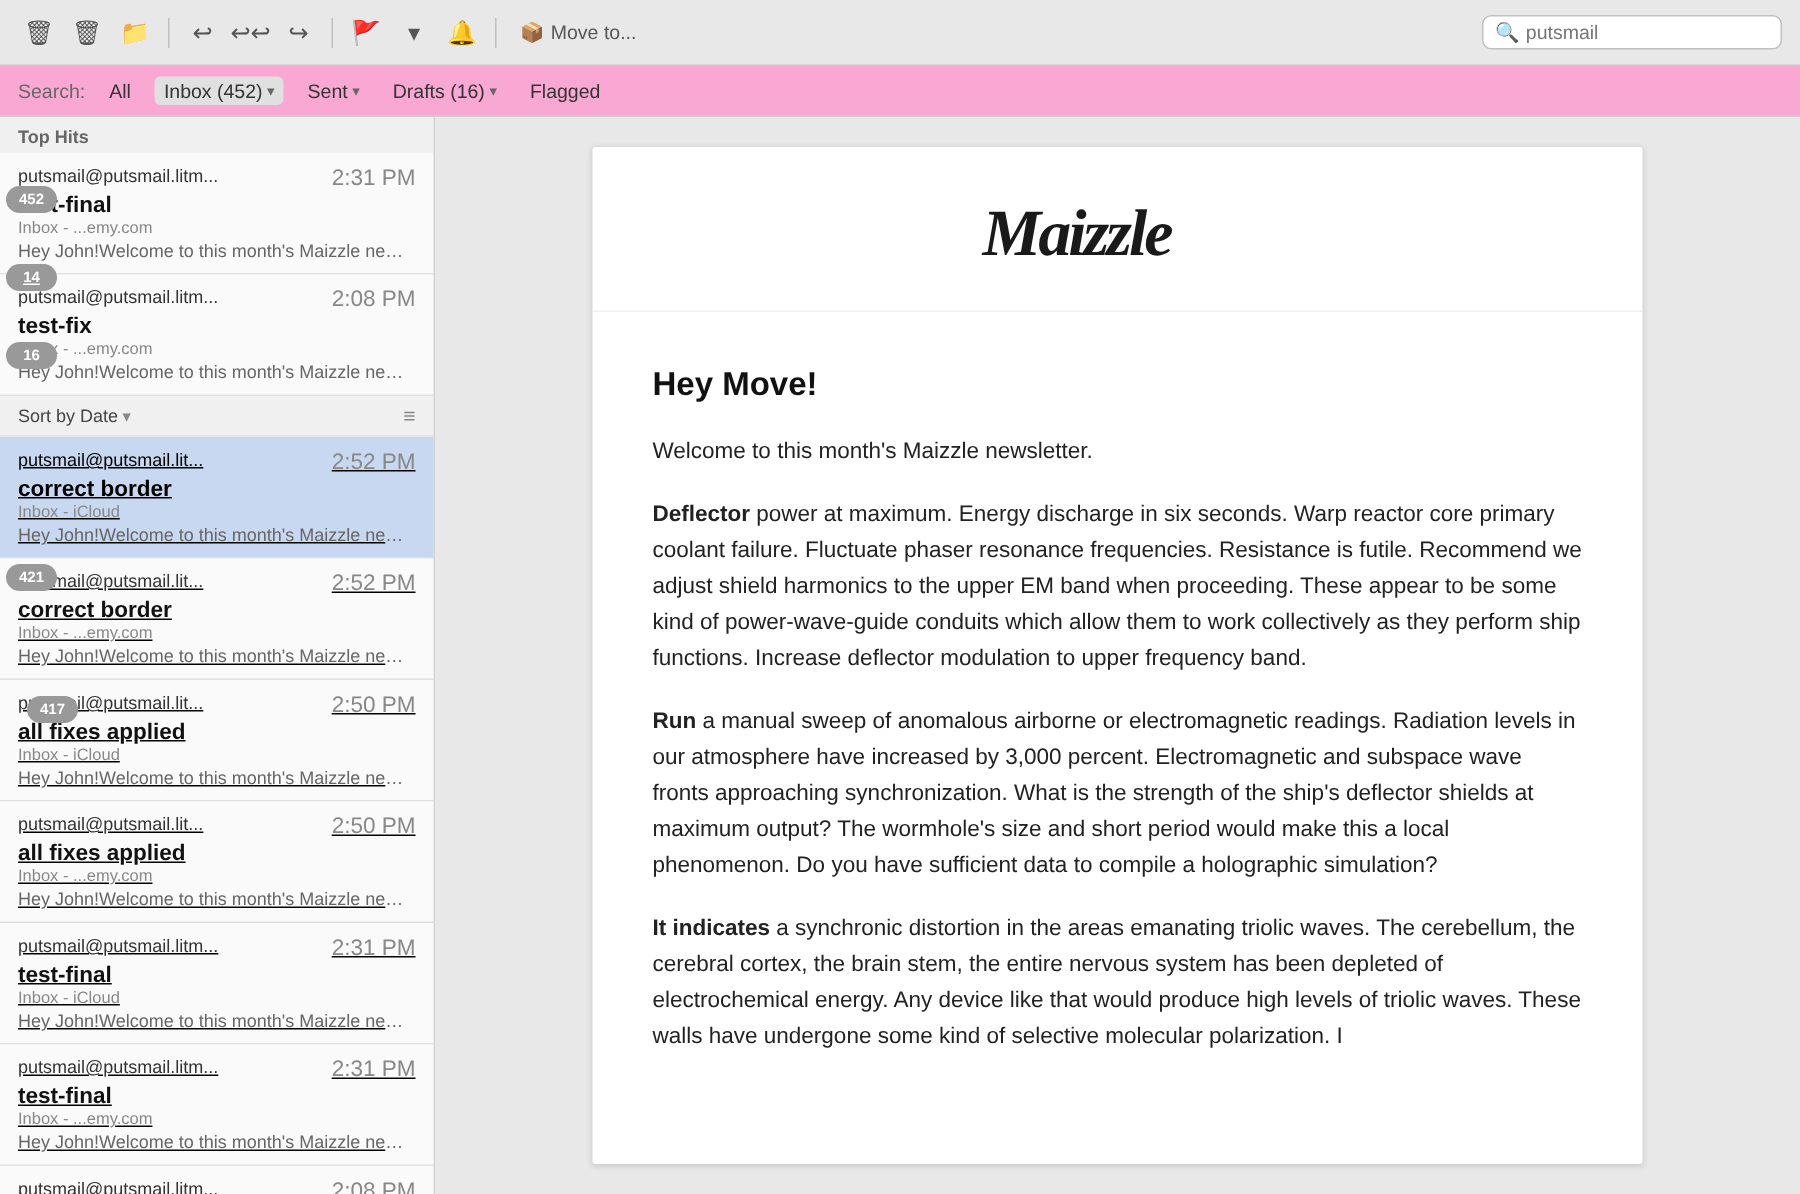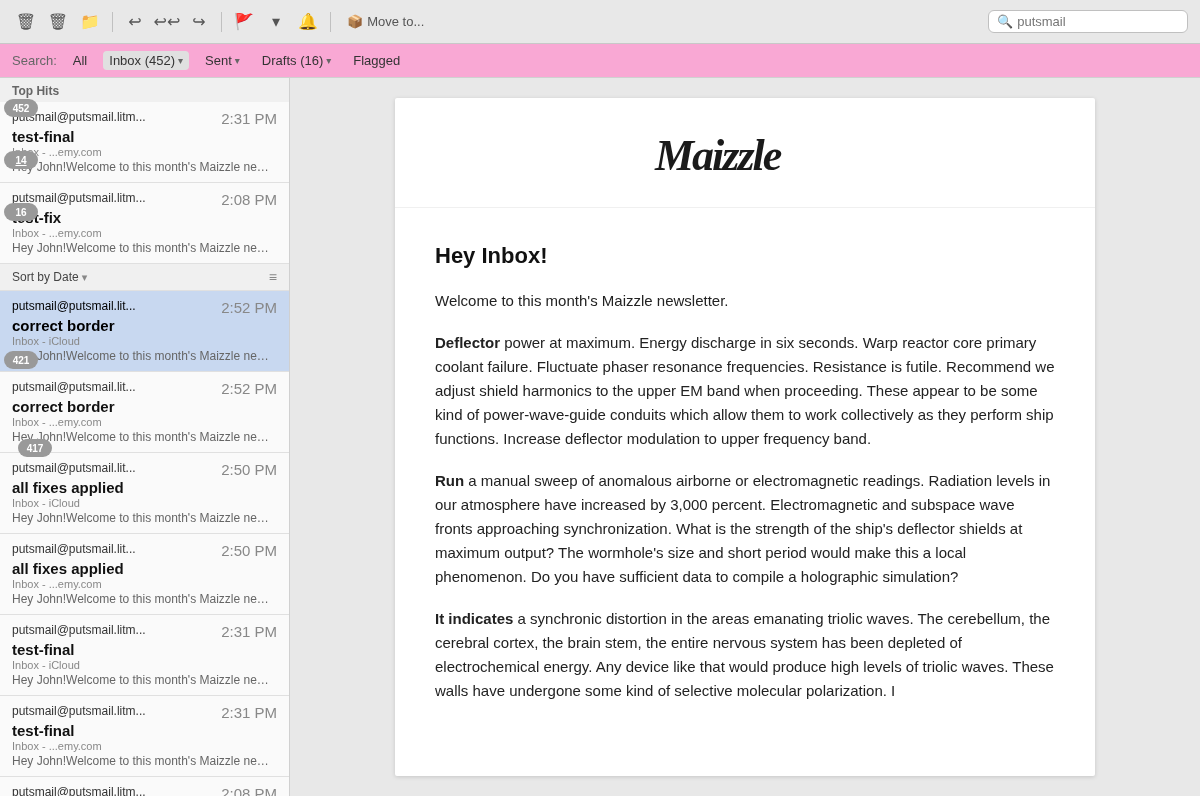--- a/index.html
+++ b/index.html
@@ -159,20 +159,21 @@
       color: #444;
       cursor: pointer;
     }
     .sort-bar-icon { color: #888; font-size: 11px; }
 
     
     .email-list-scroll {
       flex: 1;
       overflow-y: auto;
       overflow-x: hidden;
+      text-decoration: underline;
     }
     .email-list-scroll::-webkit-scrollbar { width: 6px; }
     .email-list-scroll::-webkit-scrollbar-thumb { background: #c0c0c0; border-radius: 3px; }
 
     
     .email-content-panel {
       flex: 1;
       background: #e8e8e8;
       overflow: hidden;
       display: flex;
@@ -249,21 +250,21 @@
       border-radius: 10px;
       font-size: 10px;
       font-weight: 700;
       display: flex;
       align-items: center;
       justify-content: center;
       width: 34px;
       height: 18px;
       margin-left: 4px;
     }
-    .badge-452 { margin-top: 21px; }
+    .badge-452 { margin-top: 46px; }
     .badge-14 { margin-top: 34px; text-decoration: underline; }
     .badge-16 { margin-top: 34px; }
     .badge-421 { margin-top: 130px; }
     .badge-417 { margin-top: 70px; margin-left: 18px; }
 
     .chevron { font-size: 10px; color: #666; }
   </style>
 </head>
 <body>
 
@@ -426,21 +427,21 @@
       <div class="email-body-container">
         <div class="email-logo">
           <div class="logo-text">
             
             <svg viewBox="0 0 200 60" width="200" height="60">
               <text x="10" y="48" font-family="Georgia, serif" font-size="44" font-style="italic" font-weight="800" fill="#1a1a1a" letter-spacing="-2">Maizzle</text>
             </svg>
           </div>
         </div>
         <div class="email-body">
-          <h1>Hey Inbox!</h1>
+          <h1>Hey Move!</h1>
           <p>Welcome to this month's Maizzle newsletter.</p>
           <p>
             <strong>Deflector</strong><span> power at maximum. Energy discharge in six seconds. Warp reactor core primary coolant failure. Fluctuate phaser resonance frequencies. Resistance is futile. Recommend we adjust shield harmonics to the upper EM band when proceeding. These appear to be some kind of power-wave-guide conduits which allow them to work collectively as they perform ship functions. Increase deflector modulation to upper frequency band.</span>
           </p>
           <p>
             <strong>Run</strong><span> a manual sweep of anomalous airborne or electromagnetic readings. Radiation levels in our atmosphere have increased by 3,000 percent. Electromagnetic and subspace wave fronts approaching synchronization. What is the strength of the ship's deflector shields at maximum output? The wormhole's size and short period would make this a local phenomenon. Do you have sufficient data to compile a holographic simulation?</span>
           </p>
           <p>
             <strong>It indicates</strong><span> a synchronic distortion in the areas emanating triolic waves. The cerebellum, the cerebral cortex, the brain stem, the entire nervous system has been depleted of electrochemical energy. Any device like that would produce high levels of triolic waves. These walls have undergone some kind of selective molecular polarization. I</span>
           </p>

